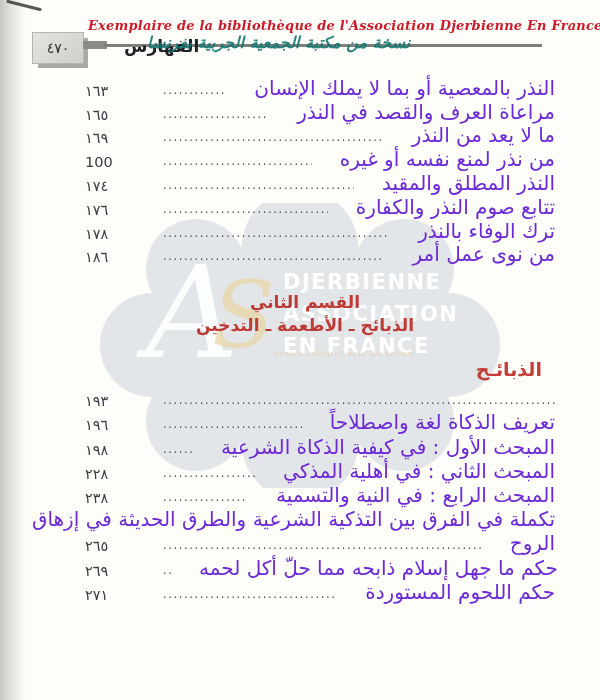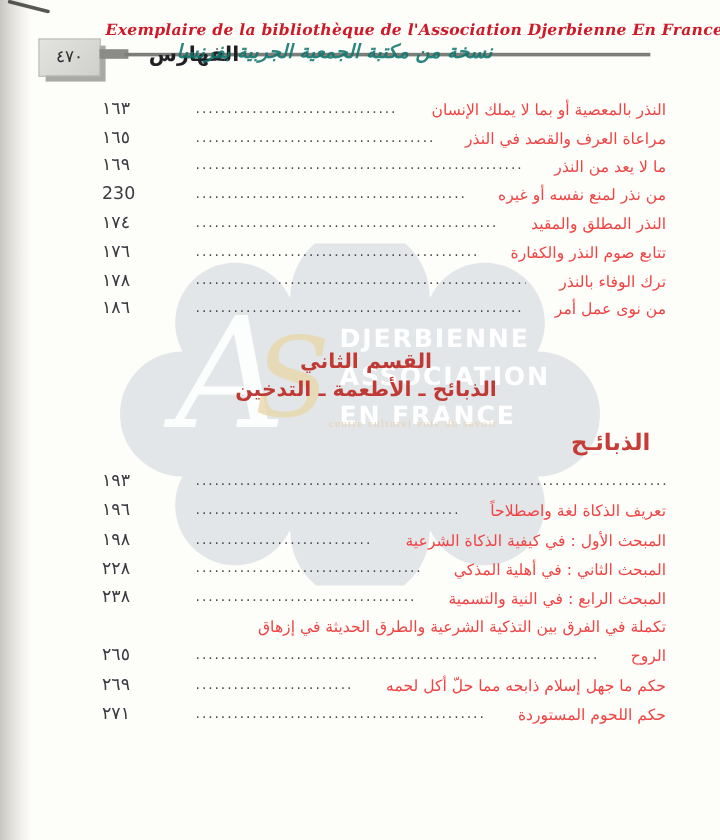--- a/index.html
+++ b/index.html
@@ -84,21 +84,21 @@
     width:44px;flex:0 0 44px;font-size:14.5px;color:#3a3a42;
     text-align:left;padding-bottom:1px;
   }
   .dots{
     flex:1 1 auto;overflow:hidden;white-space:nowrap;
     font-size:11.5px;letter-spacing:1.6px;color:#45454d;
     padding:0 8px 3px 6px;
   }
   .dots::before{content:"........................................................................................................................";}
   .ttext{
-    flex:0 0 auto;font-size:13px;color:#ef4444;direction:rtl;white-space:nowrap;
+    flex:0 0 auto;font-size:20px;color:#6d28d9;direction:rtl;white-space:nowrap;
     padding-bottom:0;
   }
   .toc-row.cont{justify-content:flex-end;}
   .toc-row.cont .ttext{width:100%;text-align:right;}
 </style>
 </head>
 <body>
 
 <div class="page">
 
@@ -155,21 +155,21 @@
         <span class="num">١٦٥</span>
         <span class="dots"></span>
         <span class="ttext">مراعاة العرف والقصد في النذر</span>
       </div>
     <div class="toc-row">
         <span class="num">١٦٩</span>
         <span class="dots"></span>
         <span class="ttext">ما لا يعد من النذر</span>
       </div>
     <div class="toc-row">
-        <span class="num">230</span>
+        <span class="num">100</span>
         <span class="dots"></span>
         <span class="ttext">من نذر لمنع نفسه أو غيره</span>
       </div>
     <div class="toc-row">
         <span class="num">١٧٤</span>
         <span class="dots"></span>
         <span class="ttext">النذر المطلق والمقيد</span>
       </div>
     <div class="toc-row">
         <span class="num">١٧٦</span>

